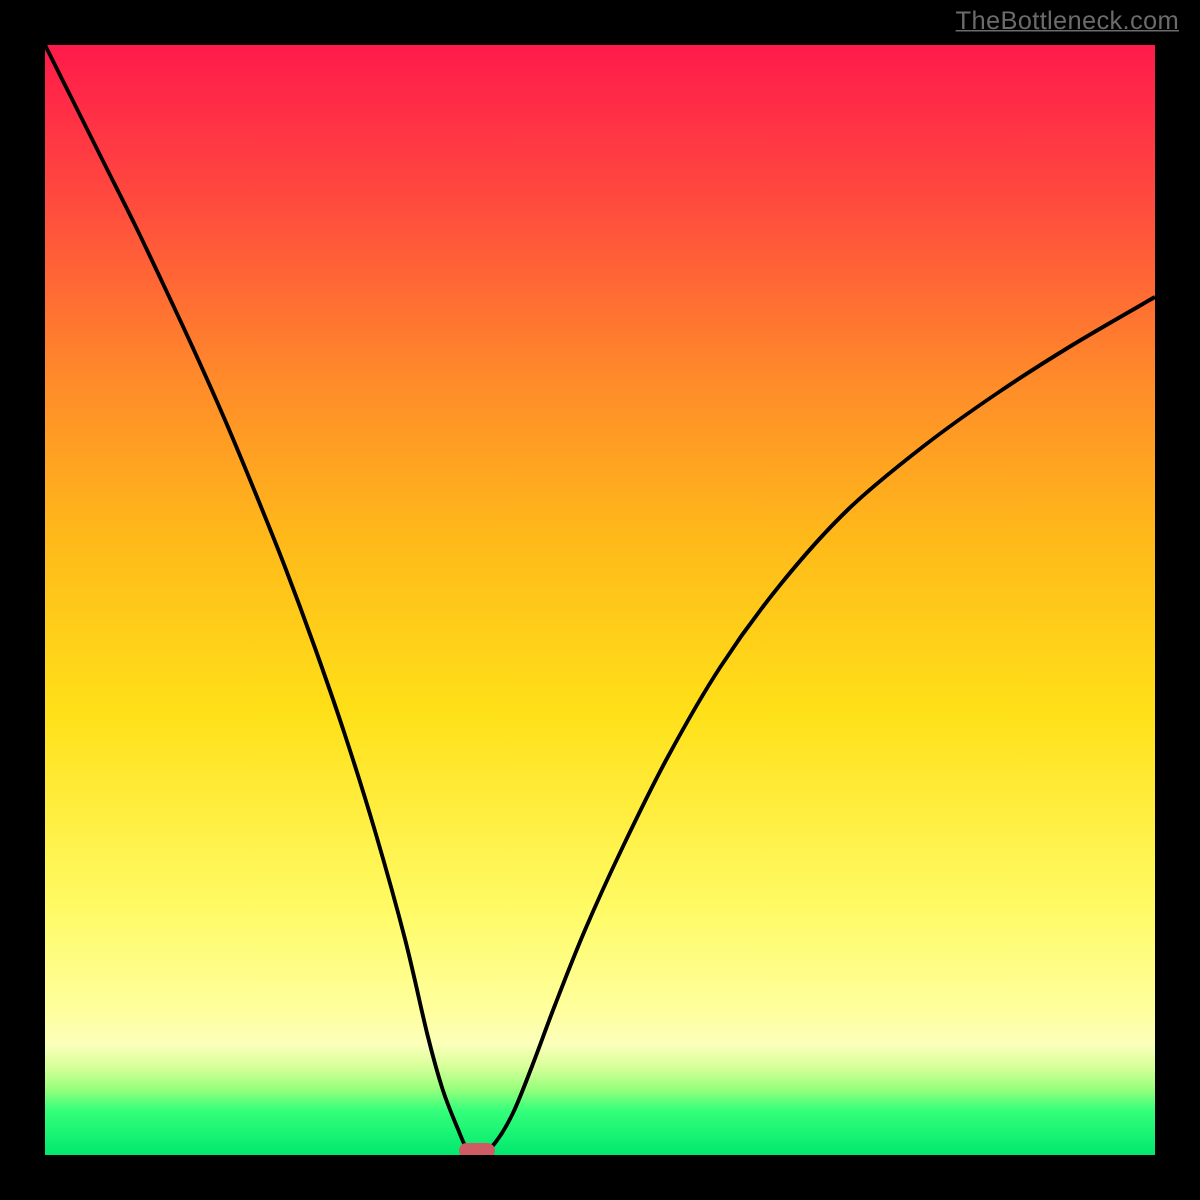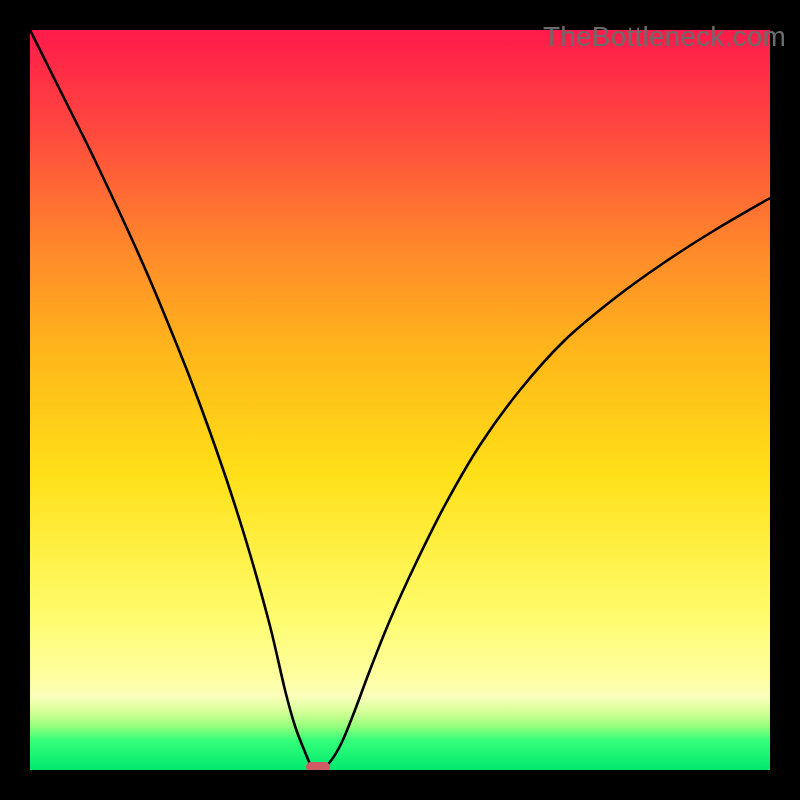--- a/index.html
+++ b/index.html
@@ -44,25 +44,26 @@
   }
   svg.curve {
     position: absolute;
     top: 30px;
     left: 30px;
     width: 740px;
     height: 740px;
   }
   .watermark {
     position: absolute;
-    top: 21px;
+    top: 4px;
     right: 14px;
     color: #6b6b6b;
-    font-size: 28px;
+    font-size: 17px;
     letter-spacing: 0.2px;
+    text-decoration: underline;
   }
 </style>
 </head>
 <body>
 
 <div class="frame">
   <div class="plot"></div>
 
   <svg class="curve" viewBox="0 0 740 740" preserveAspectRatio="none">
     <path id="curve-path" d="M 0 0 C 3.3333333333333335 6.666666666666667, 13.333333333333332 26.666666666666664, 20 40 C 26.666666666666668 53.333333333333336, 33.333333333333336 66.66666666666667, 40 80 C 46.666666666666664 93.33333333333333, 53.333333333333336 106.33333333333333, 60 120 C 66.66666666666667 133.66666666666666, 73.33333333333333 147.83333333333334, 80 162 C 86.66666666666667 176.16666666666666, 93.33333333333333 190.33333333333334, 100 205 C 106.66666666666667 219.66666666666666, 113.33333333333333 234.5, 120 250 C 126.66666666666667 265.5, 133.33333333333334 281.6666666666667, 140 298 C 146.66666666666666 314.3333333333333, 153.33333333333334 330.6666666666667, 160 348 C 166.66666666666666 365.3333333333333, 173.33333333333334 383.3333333333333, 180 402 C 186.66666666666666 420.6666666666667, 193.33333333333334 439.6666666666667, 200 460 C 206.66666666666666 480.3333333333333, 213.33333333333334 501.3333333333333, 220 524 C 226.66666666666666 546.6666666666666, 234.16666666666666 573.3333333333334, 240 596 C 245.83333333333334 618.6666666666666, 250.83333333333334 643.3333333333334, 255 660 C 259.1666666666667 676.6666666666666, 261.6666666666667 685.6666666666666, 265 696 C 268.3333333333333 706.3333333333334, 272.1666666666667 715.1666666666666, 275 722 C 277.8333333333333 728.8333333333334, 279.5 734, 282 737 C 284.5 740, 287 740.8333333333334, 290 740 C 293 739.1666666666666, 296.3333333333333 736.6666666666666, 300 732 C 303.6666666666667 727.3333333333334, 307.8333333333333 720.6666666666666, 312 712 C 316.1666666666667 703.3333333333334, 320.3333333333333 692, 325 680 C 329.6666666666667 668, 334.1666666666667 655, 340 640 C 345.8333333333333 625, 352.5 607.5, 360 590 C 367.5 572.5, 375.8333333333333 554.1666666666666, 385 535 C 394.1666666666667 515.8333333333334, 404.1666666666667 495, 415 475 C 425.8333333333333 455, 437.5 434.1666666666667, 450 415 C 462.5 395.8333333333333, 475.8333333333333 377.5, 490 360 C 504.1666666666667 342.5, 519.1666666666666 325.3333333333333, 535 310 C 550.8333333333334 294.6666666666667, 568.3333333333334 281, 585 268 C 601.6666666666666 255, 618.3333333333334 243.33333333333334, 635 232 C 651.6666666666666 220.66666666666666, 667.5 210.66666666666666, 685 200 C 702.5 189.33333333333334, 730.8333333333334 173.33333333333334, 740 168" fill="none" stroke="#000" stroke-width="2.6"></path>

